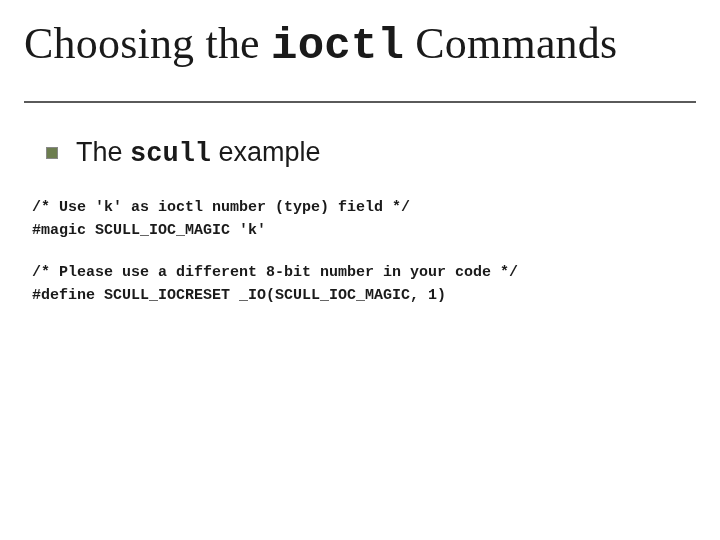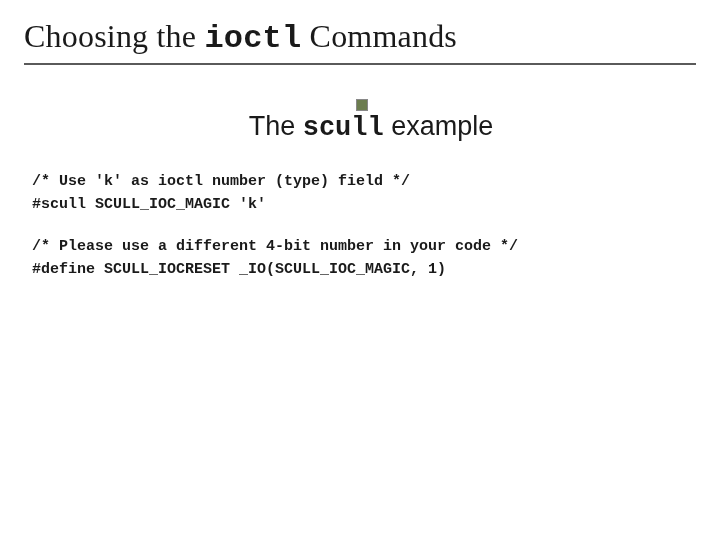--- a/index.html
+++ b/index.html
@@ -9,38 +9,37 @@
     }
     body {
       width: 720px;
       height: 540px;
       background: #ffffff;
       font-family: Georgia, 'Times New Roman', serif;
       padding: 18px 24px;
       overflow: hidden;
     }
     .title {
-      font-size: 32px;
+      font-size: 44px;
       font-weight: normal;
       color: #1a1a1a;
-      padding-bottom: 6px;
+      padding-bottom: 30px;
       border-bottom: 2px solid #5a5a5a;
       margin-bottom: 34px;
       letter-spacing: 0.2px;
     }
     .title .mono {
       font-family: 'Courier New', Courier, monospace;
       font-weight: bold;
     }
     .sub-item {
       display: flex;
       align-items: center;
       margin-left: 22px;
       margin-bottom: 28px;
-      flex-direction: column;
     }
     .bullet {
       width: 12px;
       height: 12px;
       background: #6c7d4f;
       border: 1px solid #888;
       margin-right: 18px;
       flex-shrink: 0;
     }
     .sub-text {
@@ -71,16 +70,16 @@
 </h1>
 
 <div class="sub-item">
   <div class="bullet"></div>
   <div class="sub-text">
     <span>The </span><span class="mono">scull</span><span> example</span>
   </div>
 </div>
 
 <div class="code-block"><span>/* Use 'k' as ioctl number (type) field */</span>
-<span>#scull SCULL_IOC_MAGIC 'k'</span></div>
+<span>#magic SCULL_IOC_MAGIC 'k'</span></div>
 
-<div class="code-block"><span>/* Please use a different 4-bit number in your code */</span>
+<div class="code-block"><span>/* Please use a different 8-bit number in your code */</span>
 <span>#define SCULL_IOCRESET _IO(SCULL_IOC_MAGIC, 1)</span></div>
 
 </body></html>

